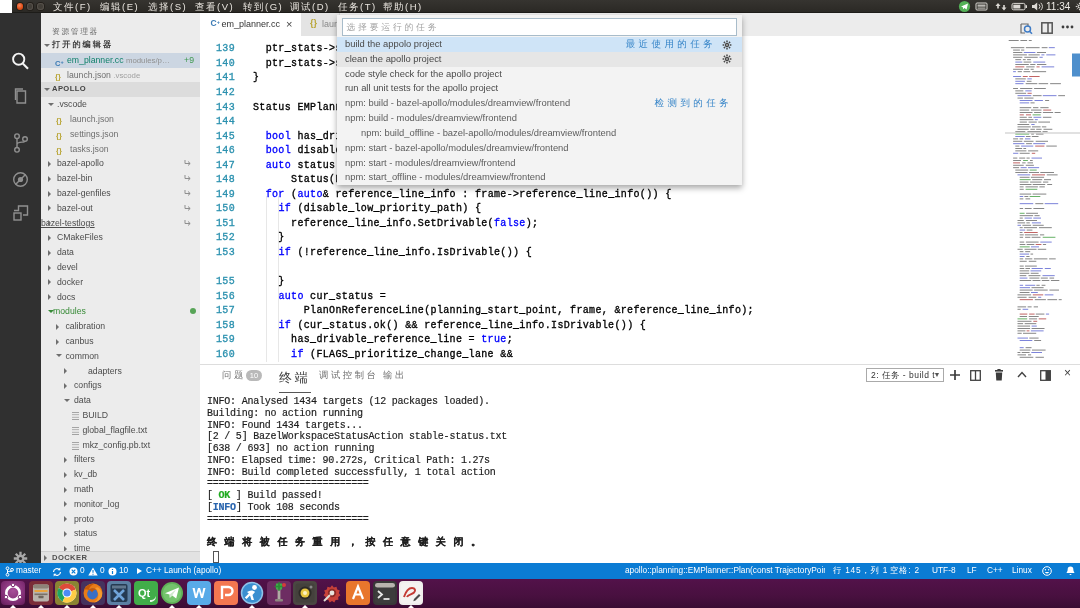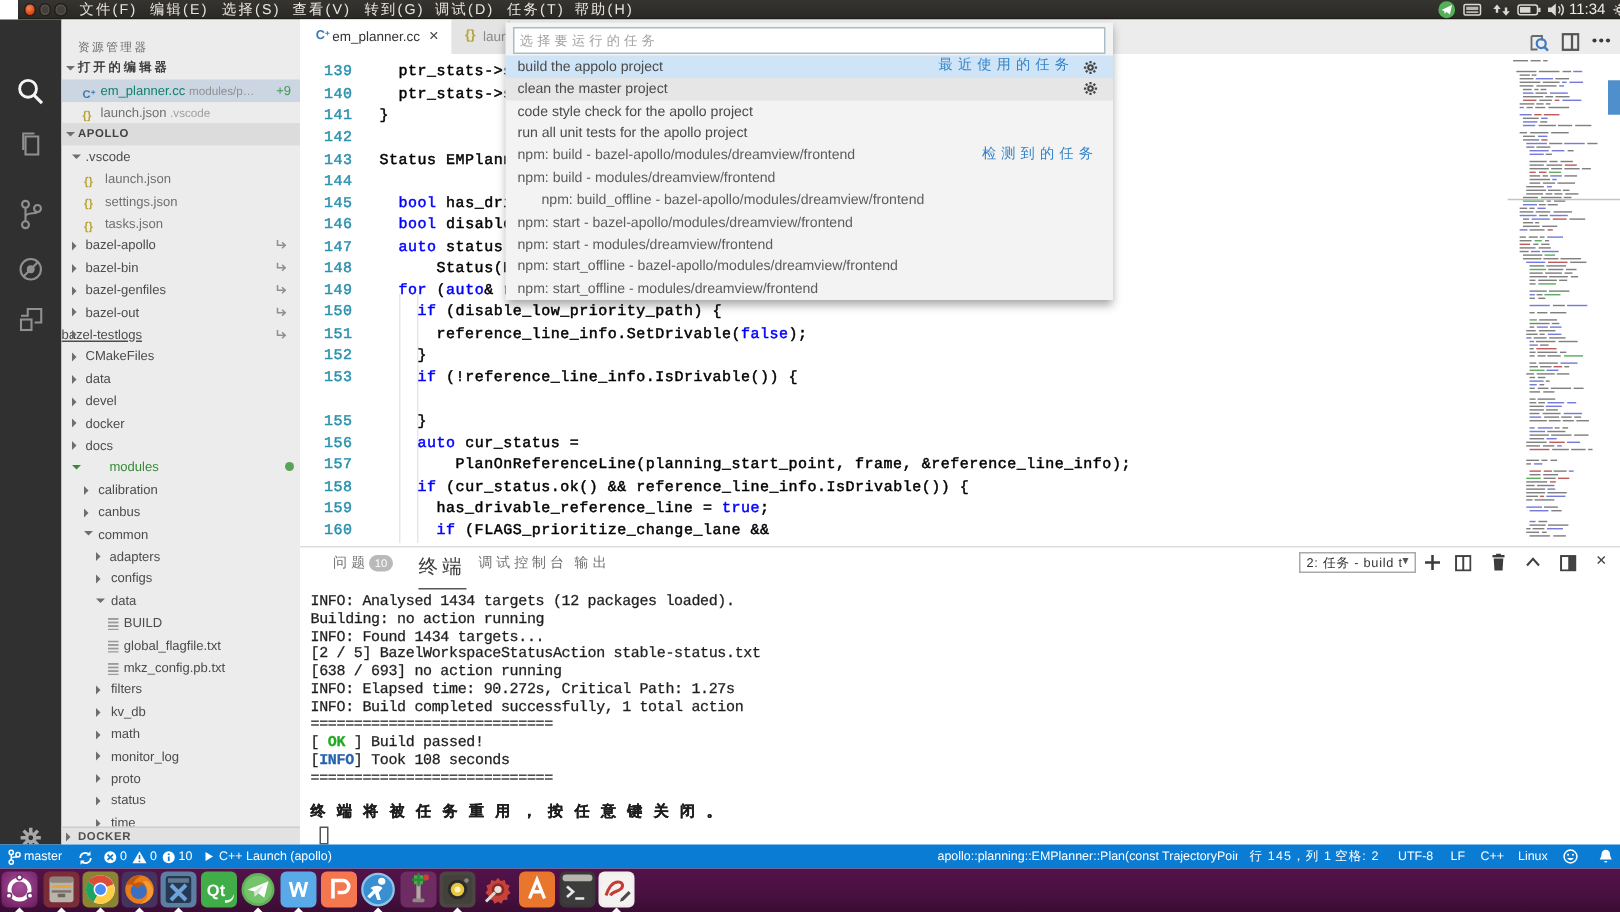--- a/index.html
+++ b/index.html
@@ -146,25 +146,25 @@
         <path d="M1 0 v3.5 h5 M4 1.5 l2.2 2 L4 5.5" stroke="#8f8f8f" fill="none"></path>
       </svg></div>
   <div class="row" style="top:202.6px;"><i class="arr c" style="left:7px;"></i><span style="padding-left:0;text-decoration:underline;">bazel-testlogs</span><svg style="position:absolute;right:9px;top:4px;" width="7" height="7" viewBox="0 0 7 7">
         <path d="M1 0 v3.5 h5 M4 1.5 l2.2 2 L4 5.5" stroke="#8f8f8f" fill="none"></path>
       </svg></div>
   <div class="row" style="top:217.4px;"><i class="arr c" style="left:7px;"></i><span style="padding-left:16px;">CMakeFiles</span></div>
   <div class="row" style="top:232.2px;"><i class="arr c" style="left:7px;"></i><span style="padding-left:16px;">data</span></div>
   <div class="row" style="top:247px;"><i class="arr c" style="left:7px;"></i><span style="padding-left:16px;">devel</span></div>
   <div class="row" style="top:261.8px;"><i class="arr c" style="left:7px;"></i><span style="padding-left:16px;">docker</span></div>
   <div class="row" style="top:276.6px;"><i class="arr c" style="left:7px;"></i><span style="padding-left:16px;">docs</span></div>
-  <div class="row" style="top:291.4px;color:#368a36;"><i class="arr o" style="left:7px;border-top-color:#368a36;"></i><span style="padding-left:32px;">modules</span><span style="position:absolute;right:4px;top:4px;width:6px;height:6px;border-radius:50%;background:#57a457;"></span></div>
+  <div class="row" style="top:291.4px;color:#368a36;"><i class="arr o" style="left:7px;border-top-color:#368a36;"></i><span style="padding-left:12px;">modules</span><span style="position:absolute;right:4px;top:4px;width:6px;height:6px;border-radius:50%;background:#57a457;"></span></div>
   <div class="row" style="top:306.2px;"><i class="arr c" style="left:15px;"></i><span style="padding-left:24.5px;">calibration</span></div>
   <div class="row" style="top:321px;"><i class="arr c" style="left:15px;"></i><span style="padding-left:24.5px;">canbus</span></div>
   <div class="row" style="top:335.8px;"><i class="arr o" style="left:15px;"></i><span style="padding-left:24.5px;">common</span></div>
-  <div class="row" style="top:350.6px;"><i class="arr c" style="left:23px;"></i><span style="padding-left:32px;margin-top:19px;">adapters</span></div>
+  <div class="row" style="top:350.6px;"><i class="arr c" style="left:23px;"></i><span style="padding-left:47px;margin-top:19px;">adapters</span></div>
   <div class="row" style="top:365.4px;"><i class="arr c" style="left:23px;"></i><span style="padding-left:33px;">configs</span></div>
   <div class="row" style="top:380.2px;"><i class="arr o" style="left:23px;"></i><span style="padding-left:33px;">data</span></div>
   <div class="row" style="top:395px;"><span style="position:absolute;left:31px;top:4px;width:7px;height:8px;background:linear-gradient(#9a9a9a 1px,transparent 1px);background-size:7px 2.4px;"></span><span style="padding-left:41.5px;">BUILD</span></div>
   <div class="row" style="top:409.8px;"><span style="position:absolute;left:31px;top:4px;width:7px;height:8px;background:linear-gradient(#9a9a9a 1px,transparent 1px);background-size:7px 2.4px;"></span><span style="padding-left:41.5px;">global_flagfile.txt</span></div>
   <div class="row" style="top:424.6px;"><span style="position:absolute;left:31px;top:4px;width:7px;height:8px;background:linear-gradient(#9a9a9a 1px,transparent 1px);background-size:7px 2.4px;"></span><span style="padding-left:41.5px;">mkz_config.pb.txt</span></div>
   <div class="row" style="top:439.4px;"><i class="arr c" style="left:23px;"></i><span style="padding-left:33px;">filters</span></div>
   <div class="row" style="top:454.2px;"><i class="arr c" style="left:23px;"></i><span style="padding-left:33px;">kv_db</span></div>
   <div class="row" style="top:469px;"><i class="arr c" style="left:23px;"></i><span style="padding-left:33px;">math</span></div>
   <div class="row" style="top:483.8px;"><i class="arr c" style="left:23px;"></i><span style="padding-left:33px;">monitor_log</span></div>
   <div class="row" style="top:498.6px;"><i class="arr c" style="left:23px;"></i><span style="padding-left:33px;">proto</span></div>
@@ -775,29 +775,28 @@
   <div style="position:relative;margin:2.5px 5px 1.5px 5px;height:18px;background:#fff;border:1px solid #a8bcca;">
     <div class="abs" style="left:3.5px;top:0;line-height:17px;font-size:8.8px;color:#a2a2a2;letter-spacing:2.8px;">选择要运行的任务</div>
   </div>
   <div class="qrow" style="background:#cfe4f7;"><span style="color:#4a4a4a;">build the appolo project</span><span class="qlab" style="right:26px;">最近使用的任务</span><svg class="abs" style="right:10px;top:2.5px;" width="10" height="10" viewBox="0 0 10 10">
         <g fill="none" stroke="#474747" stroke-width="1.5">
           <path d="M5 0.6 V2.2 M5 7.8 V9.4 M0.6 5 H2.2 M7.8 5 H9.4 M1.9 1.9 L3 3 M7 7 L8.1 8.1 M1.9 8.1 L3 7 M7 3 L8.1 1.9"></path>
         </g>
         <circle cx="5" cy="5" r="2.2" fill="#474747"></circle>
         <circle cx="5" cy="5" r="0.8" fill="#efefef"></circle>
       </svg></div>
-  <div class="qrow" style="background:#e6e6e6;"><span style="color:#4a4a4a;">clean the master project</span><svg class="abs" style="right:10px;top:2.5px;" width="10" height="10" viewBox="0 0 10 10">
+  <div class="qrow" style="background:#e6e6e6;"><span style="color:#4a4a4a;">clean the apollo project</span><svg class="abs" style="right:10px;top:2.5px;" width="10" height="10" viewBox="0 0 10 10">
         <g fill="none" stroke="#474747" stroke-width="1.5">
           <path d="M5 0.6 V2.2 M5 7.8 V9.4 M0.6 5 H2.2 M7.8 5 H9.4 M1.9 1.9 L3 3 M7 7 L8.1 8.1 M1.9 8.1 L3 7 M7 3 L8.1 1.9"></path>
         </g>
         <circle cx="5" cy="5" r="2.2" fill="#474747"></circle>
         <circle cx="5" cy="5" r="0.8" fill="#efefef"></circle>
       </svg></div>
   <div class="qrow">code style check for the apollo project</div>
   <div class="qrow">run all unit tests for the apollo project</div>
   <div class="qrow" style="color:#5c5c5c;">npm: build - bazel-apollo/modules/dreamview/frontend<span class="qlab" style="right:10px;">检测到的任务</span></div>
   <div class="qrow" style="color:#5c5c5c;">npm: build - modules/dreamview/frontend</div>
   <div class="qrow" style="color:#5c5c5c;padding-left:24px;">npm: build_offline - bazel-apollo/modules/dreamview/frontend</div>
   <div class="qrow" style="color:#5c5c5c;">npm: start - bazel-apollo/modules/dreamview/frontend</div>
   <div class="qrow" style="color:#5c5c5c;">npm: start - modules/dreamview/frontend</div>
-  <div class="qrow" style="color:#5c5c5c;">npm: start_offline - bazel-apollo/modules/dreamview/frontend</div>
   <div class="qrow" style="color:#5c5c5c;">npm: start_offline - modules/dreamview/frontend</div>
 </div>
 
 </body></html>

